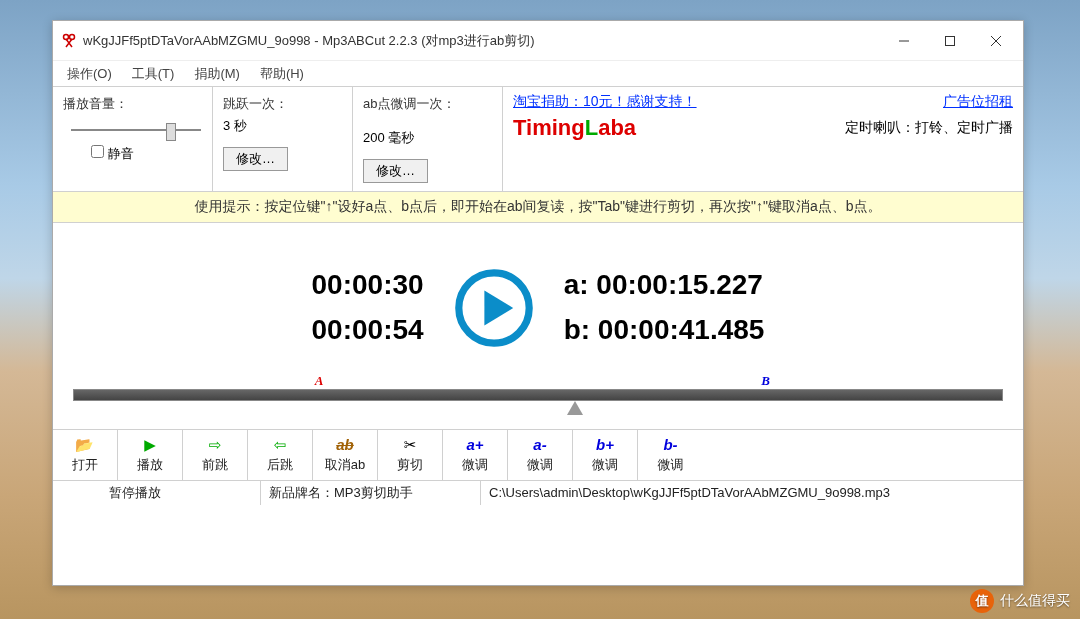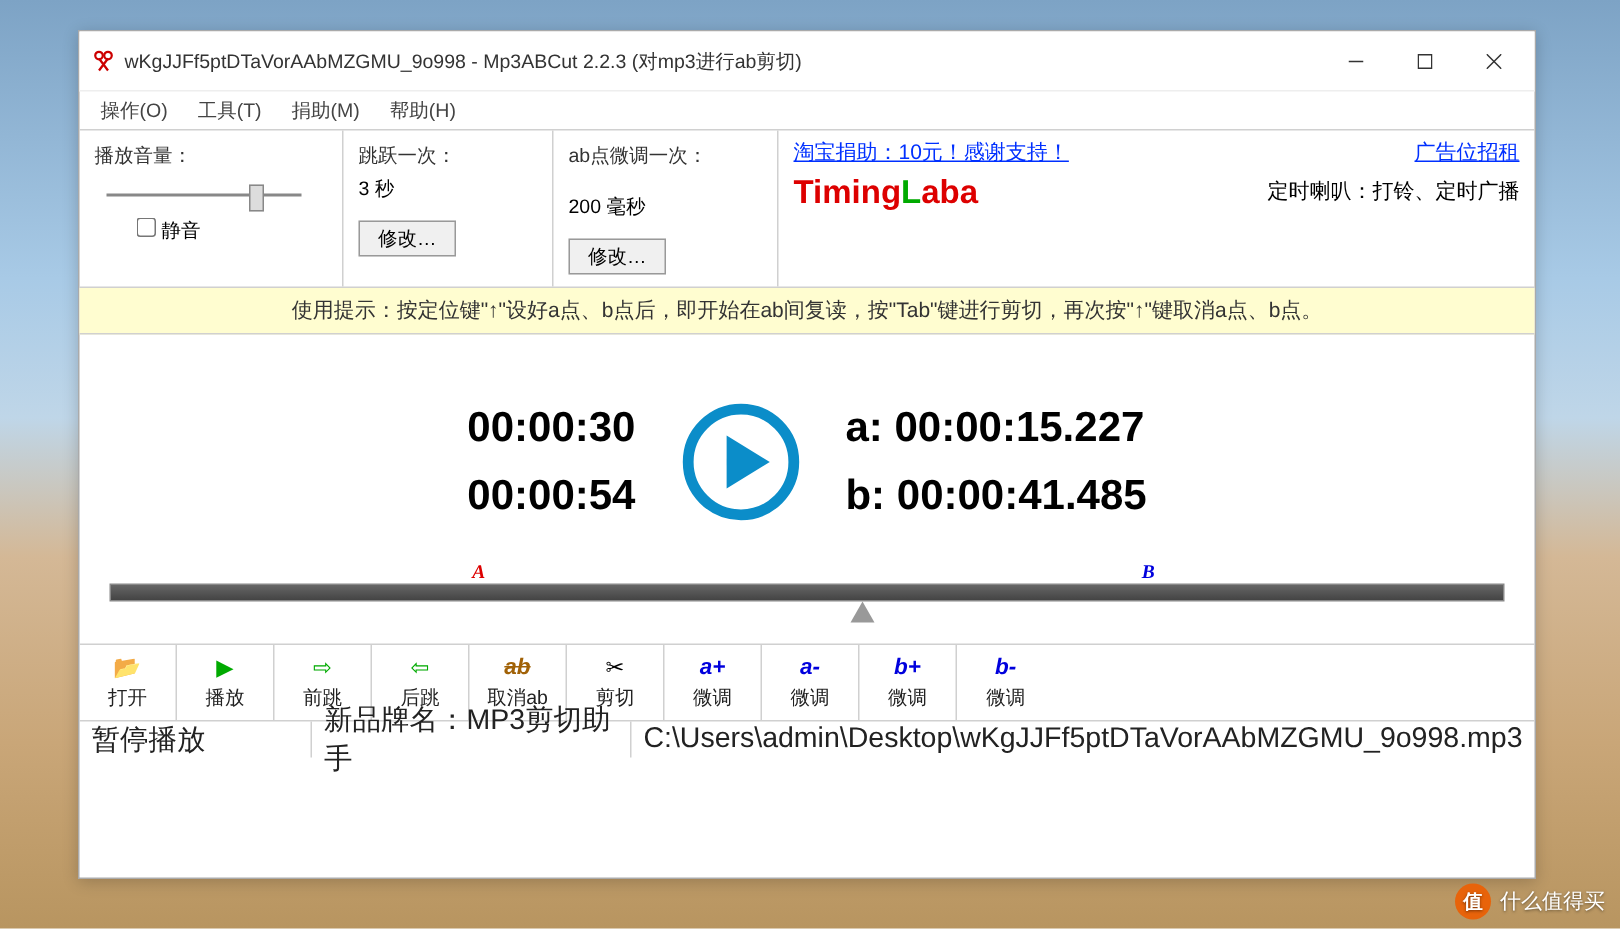--- a/index.html
+++ b/index.html
@@ -30,21 +30,21 @@
   background: #fff;
   border-bottom: 1px solid #eee;
 }
 .titlebar .icon { width: 16px; height: 16px; margin-right: 6px; display:flex; align-items:center; justify-content:center; }
 .titlebar .title { flex: 1; color: #333; font-size: 13px; }
 .winbtn { width: 46px; height: 28px; display: flex; align-items: center; justify-content: center; color: #555; cursor: pointer; }
 .menubar { height: 26px; display: flex; align-items: center; padding: 0 4px; border-bottom: 1px solid #d0d0d0; }
 .menuitem { padding: 4px 10px; color: #444; cursor: default; }
 .toprow { display: flex; border-bottom: 1px solid #d0d0d0; }
 .panel { border-right: 1px solid #d0d0d0; padding: 8px 10px; }
-.panel-vol { width: 176px; text-align: left; }
+.panel-vol { width: 160px; text-align: left; }
 .panel-jump { width: 140px; }
 .panel-fine { width: 150px; }
 .panel-ads { flex: 1; padding: 4px 6px; }
 .label { color: #333; margin-bottom: 4px; display: block; }
 .slider { width: 130px; margin: 8px 0 6px 8px; position: relative; height: 18px; }
 .slider-track { position: absolute; top: 8px; left: 0; right: 0; height: 2px; background: #888; }
 .slider-thumb { position: absolute; top: 2px; left: 95px; width: 10px; height: 18px; background: #ddd; border: 1px solid #888; }
 .mute-row { margin-left: 28px; margin-top: 4px; }
 .btnlike { display: inline-block; padding: 2px 12px; border: 1px solid #999; background: #f0f0f0; cursor: pointer; margin-top: 6px; }
 .adrow { display: flex; align-items: center; justify-content: space-between; padding: 2px 4px; font-size: 14px; }
@@ -66,21 +66,21 @@
 .abstack div { line-height: 1.6; }
 .progressarea { padding: 0 20px 10px 20px; position: relative; }
 .abmarks { position: relative; height: 16px; }
 .abmark { position: absolute; font-style: italic; font-weight: bold; font-family: "Times New Roman", serif; }
 .progressbar { height: 12px; border: 1px solid #888; position: relative; background: linear-gradient(to bottom, #666, #444); }
 .progthumb { position: absolute; top: 11px; width: 0; height: 0; border-left: 8px solid transparent; border-right: 8px solid transparent; border-bottom: 14px solid #999; transform: translateX(-8px); }
 .toolbar { display: flex; border-top: 1px solid #d0d0d0; border-bottom: 1px solid #d0d0d0; margin-top: 18px; }
 .tbtn { width: 65px; text-align: center; padding: 6px 2px; border-right: 1px solid #d0d0d0; cursor: pointer; }
 .tbtn .ticon { height: 18px; display:flex; align-items:center; justify-content:center; font-size: 15px; }
 .tbtn .tlabel { font-size: 13px; color: #222; margin-top: 2px; }
-.statusbar { display: flex; align-items: center; height: 24px; font-size: 19px; color: #222; }
+.statusbar { display: flex; align-items: center; height: 24px; font-size: 13px; color: #222; margin-left: 48px; }
 .statuscell { padding: 0 8px; border-right: 1px solid #d0d0d0; height: 100%; display: flex; align-items: center; }
 .brand-t { color: #d00; font-weight: bold; }
 .brand-l { color: #0a0; font-weight: bold; }
 .brand-rest { color: #d00; font-weight: bold; }
 .watermark {
   position: absolute;
   right: 10px;
   bottom: 6px;
   color: #fff;
   font-size: 14px;

